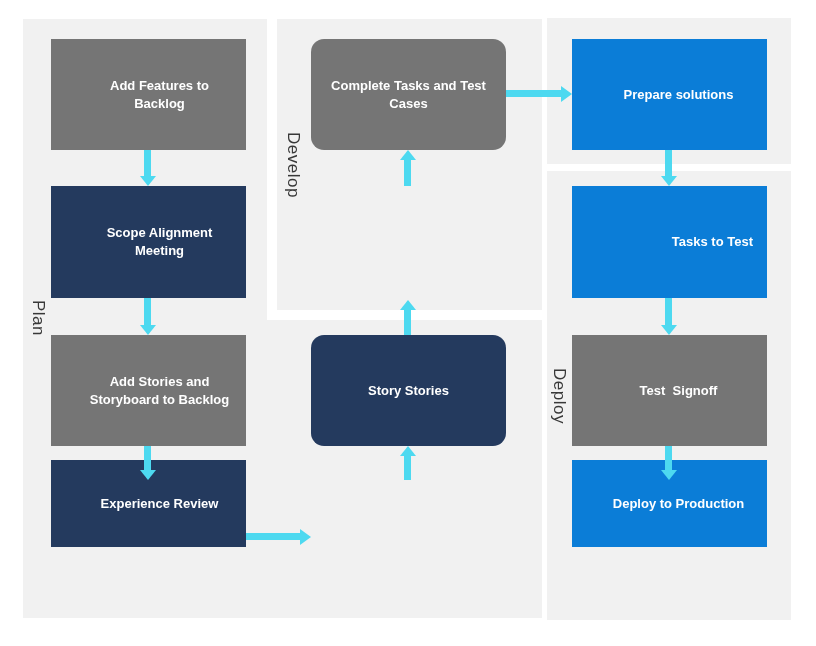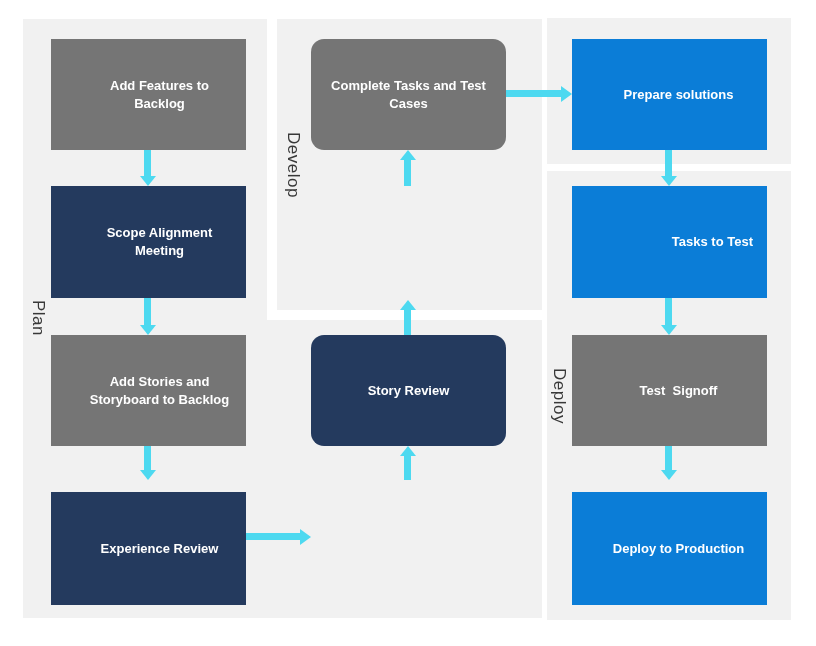--- a/index.html
+++ b/index.html
@@ -46,21 +46,21 @@
     padding:0 14px;box-sizing:border-box;
     white-space:pre-wrap;
   }
   .box.gray{background:var(--box-gray);}
   .box.navy{background:var(--box-navy);}
   .box.blue{background:var(--box-blue);}
   .col-l{left:51px;padding-left:36px;}  .col-m{left:311px;border-radius:13px;}  .col-r{left:572px;padding-left:32px;}
   .row-1{top:39px;height:111px;}
   .row-2{top:186px;height:112px;justify-content:flex-end;}
   .row-3{top:335px;height:111px;}
-  .row-4{top:492px;height:113px;}
+  .row-4{top:460px;height:87px;}
 
   
   .arrow{position:absolute;}
   .shaft-v{position:absolute;left:4px;width:7px;background:var(--arrow);}
   .shaft-h{position:absolute;top:4px;height:7px;background:var(--arrow);}
   .head{position:absolute;width:0;height:0;}
   .head-down{left:0;bottom:0;border-left:8px solid transparent;border-right:8px solid transparent;border-top:10px solid var(--arrow);}
   .head-up{left:0;top:0;border-left:8px solid transparent;border-right:8px solid transparent;border-bottom:10px solid var(--arrow);}
   .head-right{right:0;top:0;border-top:8px solid transparent;border-bottom:8px solid transparent;border-left:11px solid var(--arrow);}
 </style>
@@ -79,21 +79,21 @@
   <div class="lane-label lane-label-plan">Plan</div>
   <div class="lane-label lane-label-develop">Develop</div>
   <div class="lane-label lane-label-deploy">Deploy</div>
 
   <div class="box gray col-l row-1"><span>Add Features to Backlog</span></div>
   <div class="box navy col-l row-2"><span>Scope Alignment Meeting</span></div>
   <div class="box gray col-l row-3"><span>Add Stories and Storyboard to Backlog</span></div>
   <div class="box navy col-l row-4"><span>Experience Review</span></div>
 
   <div class="box gray col-m row-1"><span>Complete Tasks and Test Cases</span></div>
-  <div class="box navy col-m row-3"><span>Story Review</span></div>
+  <div class="box navy col-m row-3"><span>Story Stories</span></div>
 
   <div class="box blue col-r row-1"><span>Prepare solutions</span></div>
   <div class="box blue col-r row-2"><span>Tasks to Test</span></div>
   <div class="box blue col-r row-4"><span>Deploy to Production</span></div>
   <div class="box gray col-r row-3"><span>Test  Signoff</span></div>
 
   <div class="arrow" style="left:140px;top:150px;width:16px;height:36px;">
     <span class="shaft-v" style="top:0;height:26px;"></span>
     <span class="head head-down"></span>
   </div>

